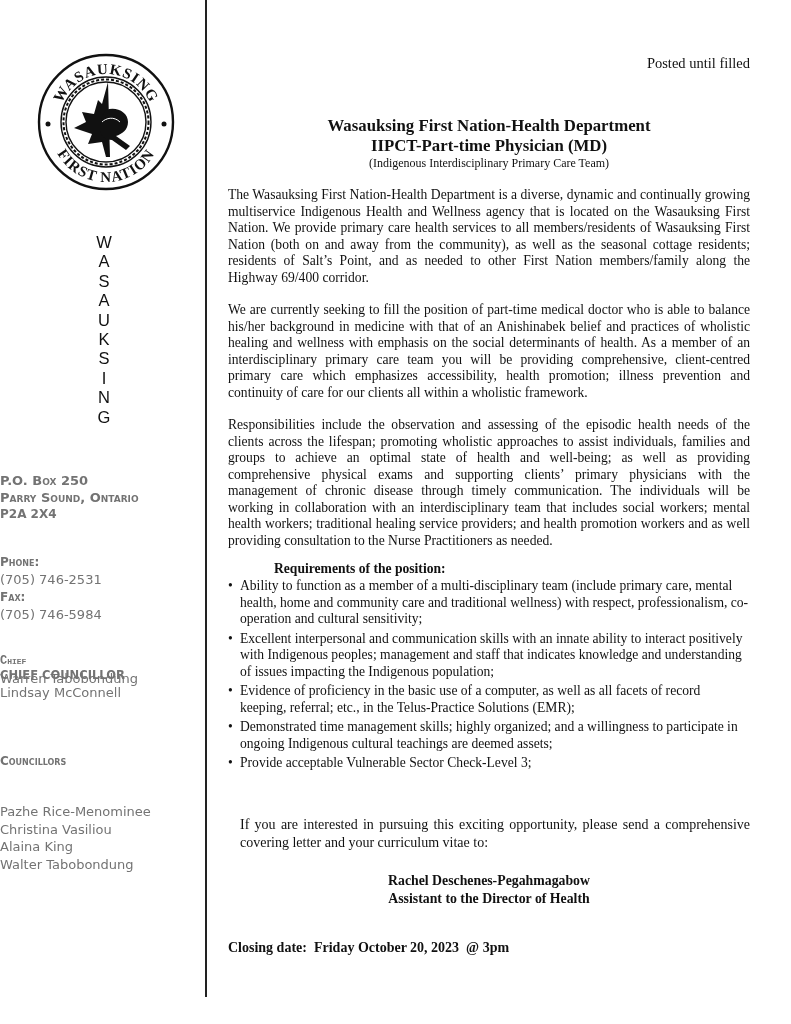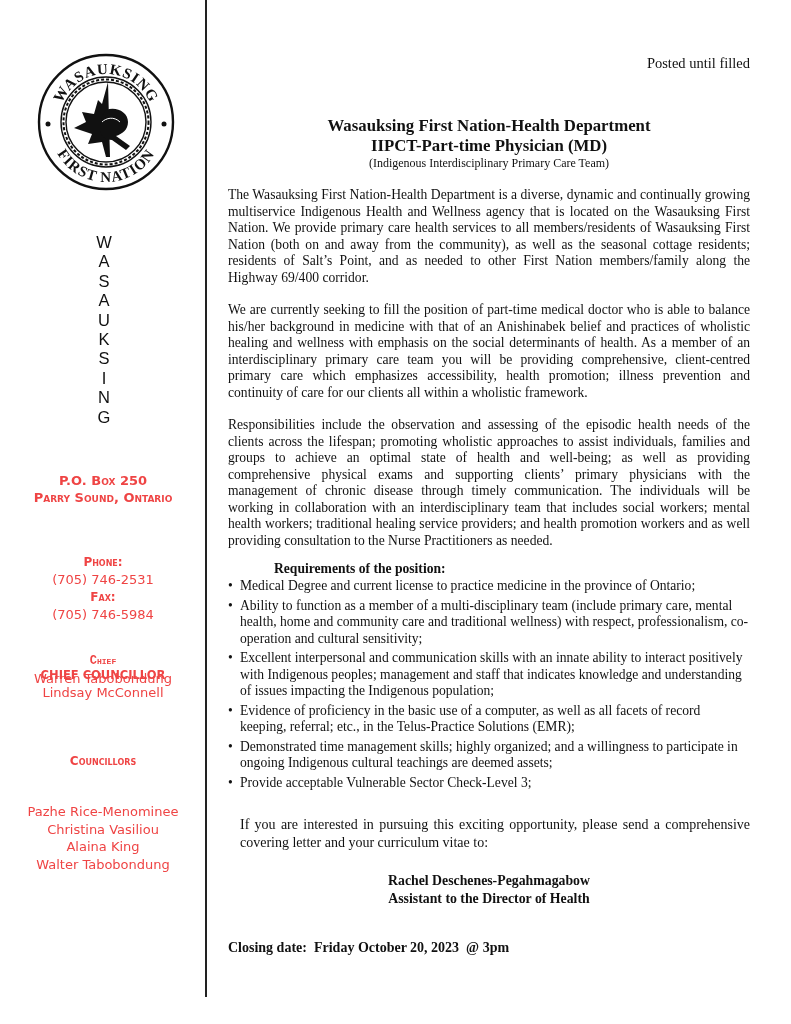--- a/index.html
+++ b/index.html
@@ -3,22 +3,22 @@
   <meta charset="utf-8">
   <style>
     html, body { margin: 0; padding: 0; background: #ffffff; }
     body { width: 791px; height: 1024px; position: relative; overflow: hidden; color: #111; }
     .sidebar { position: absolute; left: 0; top: 0; width: 206px; height: 1024px; }
     .divider { position: absolute; left: 205px; top: 0; width: 2px; height: 997px; background: #222; }
     .logo { position: absolute; left: 36px; top: 52px; width: 140px; height: 140px; }
     .vertical-name { position: absolute; left: 82px; top: 233px; width: 44px; text-align: center;
       font-family: "Liberation Sans", sans-serif; font-size: 16.5px; line-height: 19.4px; font-weight: normal; color: #111; }
     .vertical-name span { display: block; }
-    .side-block { position: absolute; left: 0; width: 206px; text-align: center;
-      font-family: "DejaVu Sans", sans-serif; color: #ef4444; }
+    .side-block { position: absolute; left: 0; width: 206px; text-align: left;
+      font-family: "DejaVu Sans", sans-serif; color: #737373; }
     .sc { font-variant: small-caps; font-weight: bold; }
     .addr { top: 472px; font-size: 12px; line-height: 17px; font-weight: bold; }
     .addr .sc { font-size: 13px; }
     .contact { top: 554px; font-size: 13px; line-height: 18px; }
     .contact .lbl { font-size: 12px; font-weight: bold; font-variant: small-caps; line-height: 17px; }
     .chief { top: 652px; font-size: 13px; line-height: 18px; }
     .chief .lbl { font-size: 12px; font-weight: bold; font-variant: small-caps; font-family: Liberation Mono, monospace; }
     .cchief { top: 666px; font-size: 13px; line-height: 18px; }
     .cchief .lbl { font-size: 11.5px; font-weight: bold; }
     .councillors { top: 752px; font-size: 12px; font-weight: bold; font-variant: small-caps; line-height: 18px; }
@@ -76,20 +76,21 @@
     <span>K</span>
     <span>S</span>
     <span>I</span>
     <span>N</span>
     <span>G</span>
   </div>
 
   <div class="side-block addr">
     <div class="sc">P.O. Box 250</div>
     <div class="sc">Parry Sound, Ontario</div>
+    <div>P2A 2X4</div>
   </div>
 
   <div class="side-block contact">
     <div class="lbl">Phone:</div>
     <div>(705) 746-2531</div>
     <div class="lbl">Fax:</div>
     <div>(705) 746-5984</div>
   </div>
 
   <div class="side-block chief">
@@ -122,21 +123,20 @@
     <div class="title2">IIPCT-Part-time Physician (MD)</div>
     <div class="subtitle">(Indigenous Interdisciplinary Primary Care Team)</div>
   </div>
 
   <div class="para p1">The Wasauksing First Nation-Health Department is a diverse, dynamic and continually growing multiservice Indigenous Health and Wellness agency that is located on the Wasauksing First Nation.  We provide primary care health services to all members/residents of Wasauksing First Nation (both on and away from the community), as well as the seasonal cottage residents; residents of Salt’s Point, and as needed to other First Nation members/family along the Highway 69/400 corridor.</div>
   <div class="para p2">We are currently seeking to fill the position of part-time medical doctor who is able to balance his/her background in medicine with that of an Anishinabek belief and practices of wholistic healing and wellness with emphasis on the social determinants of health.  As a member of an interdisciplinary primary care team you will be providing comprehensive, client-centred primary care which emphasizes accessibility, health promotion; illness prevention and continuity of care for our clients all within a wholistic framework.</div>
   <div class="para p3">Responsibilities include the observation and assessing of the episodic health needs of the clients across the lifespan; promoting wholistic approaches to assist individuals, families and groups to achieve an optimal state of health and well-being; as well as providing comprehensive physical exams and supporting clients’ primary physicians with the management of chronic disease through timely communication.  The individuals will be working in collaboration with an interdisciplinary team that includes social workers; mental health workers; traditional healing service providers; and health promotion workers and as well providing consultation to the Nurse Practitioners as needed.</div>
 
   <div class="req-title">Requirements of the position:</div>
   <ul class="req-list">
-    <li>Medical Degree and current license to practice medicine in the province of Ontario;</li>
     <li>Ability to function as a member of a multi-disciplinary team (include primary care, mental health, home and community care and traditional wellness) with respect, professionalism, co-operation and cultural sensitivity;</li>
     <li>Excellent interpersonal and communication skills with an innate ability to interact positively with Indigenous peoples; management and staff that indicates knowledge and understanding of issues impacting the Indigenous population;</li>
     <li>Evidence of proficiency in the basic use of a computer, as well as all facets of record keeping, referral; etc., in the Telus-Practice Solutions (EMR);</li>
     <li>Demonstrated time management skills; highly organized; and a willingness to participate in ongoing Indigenous cultural teachings are deemed assets;</li>
     <li>Provide acceptable Vulnerable Sector Check-Level 3;</li>
   </ul>
 
   <div class="interest">If you are interested in pursuing this exciting opportunity, please send a comprehensive covering letter and your curriculum vitae to:</div>
 
   <div class="contact-block">

